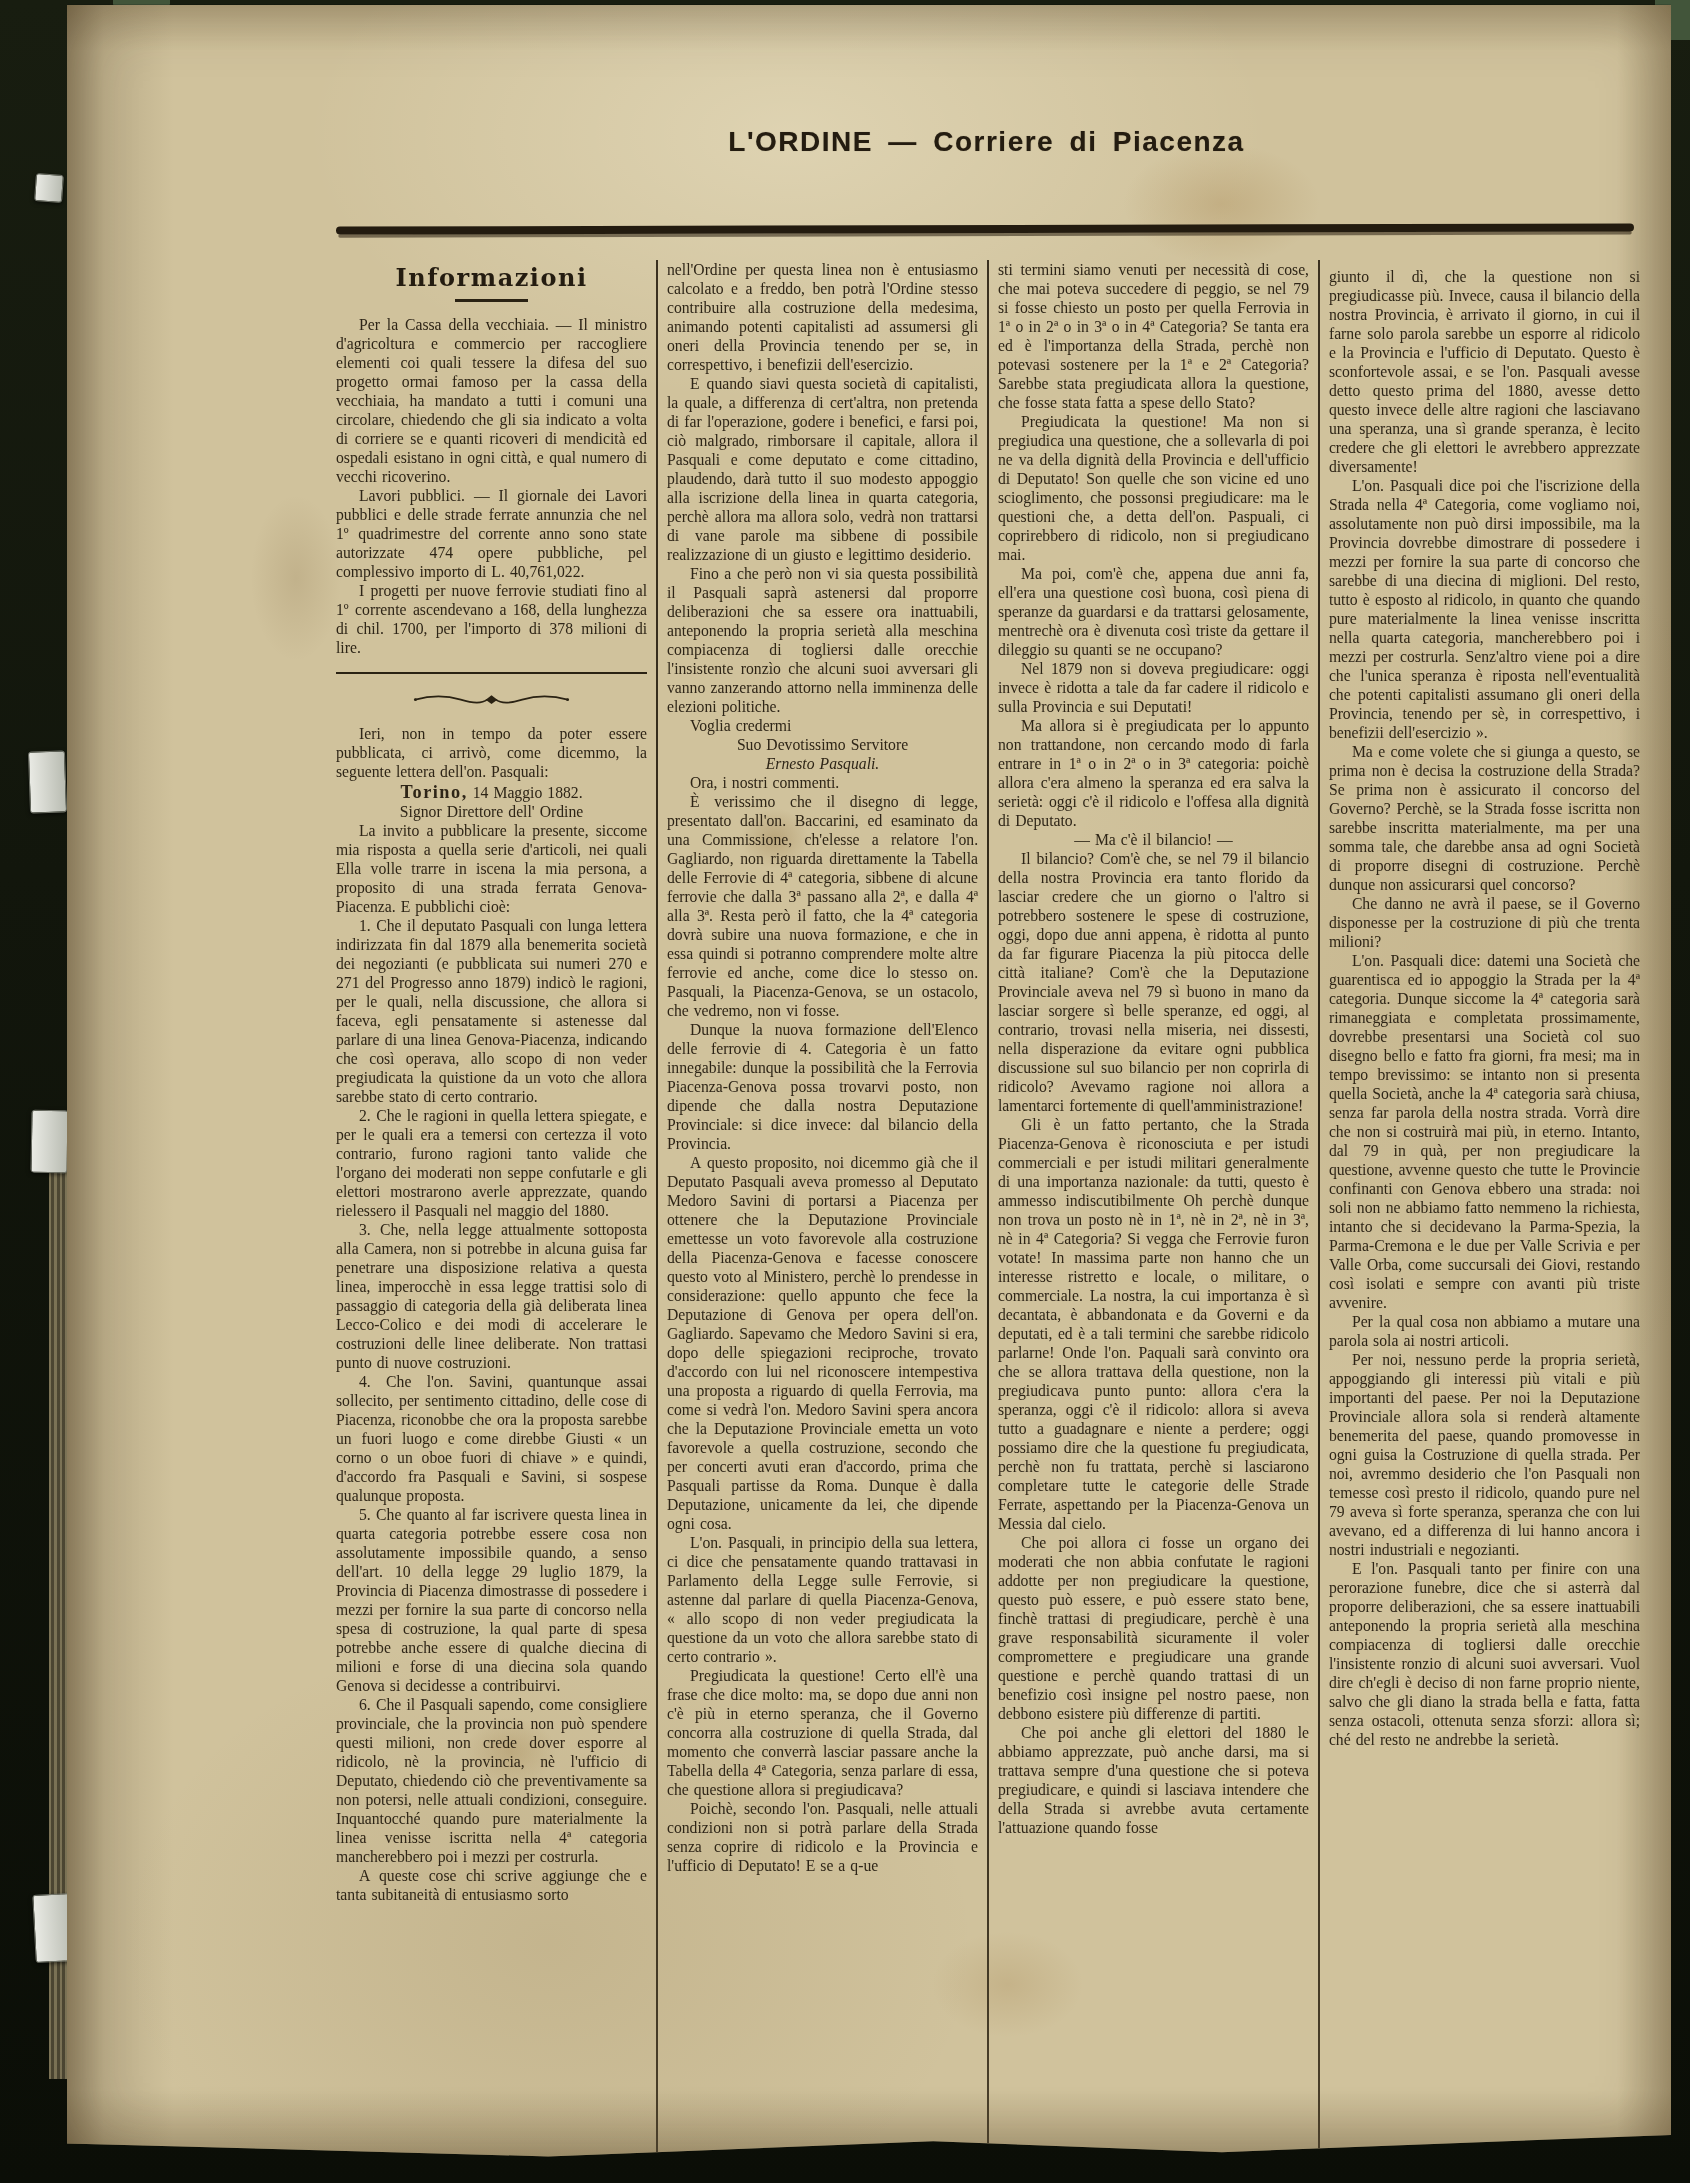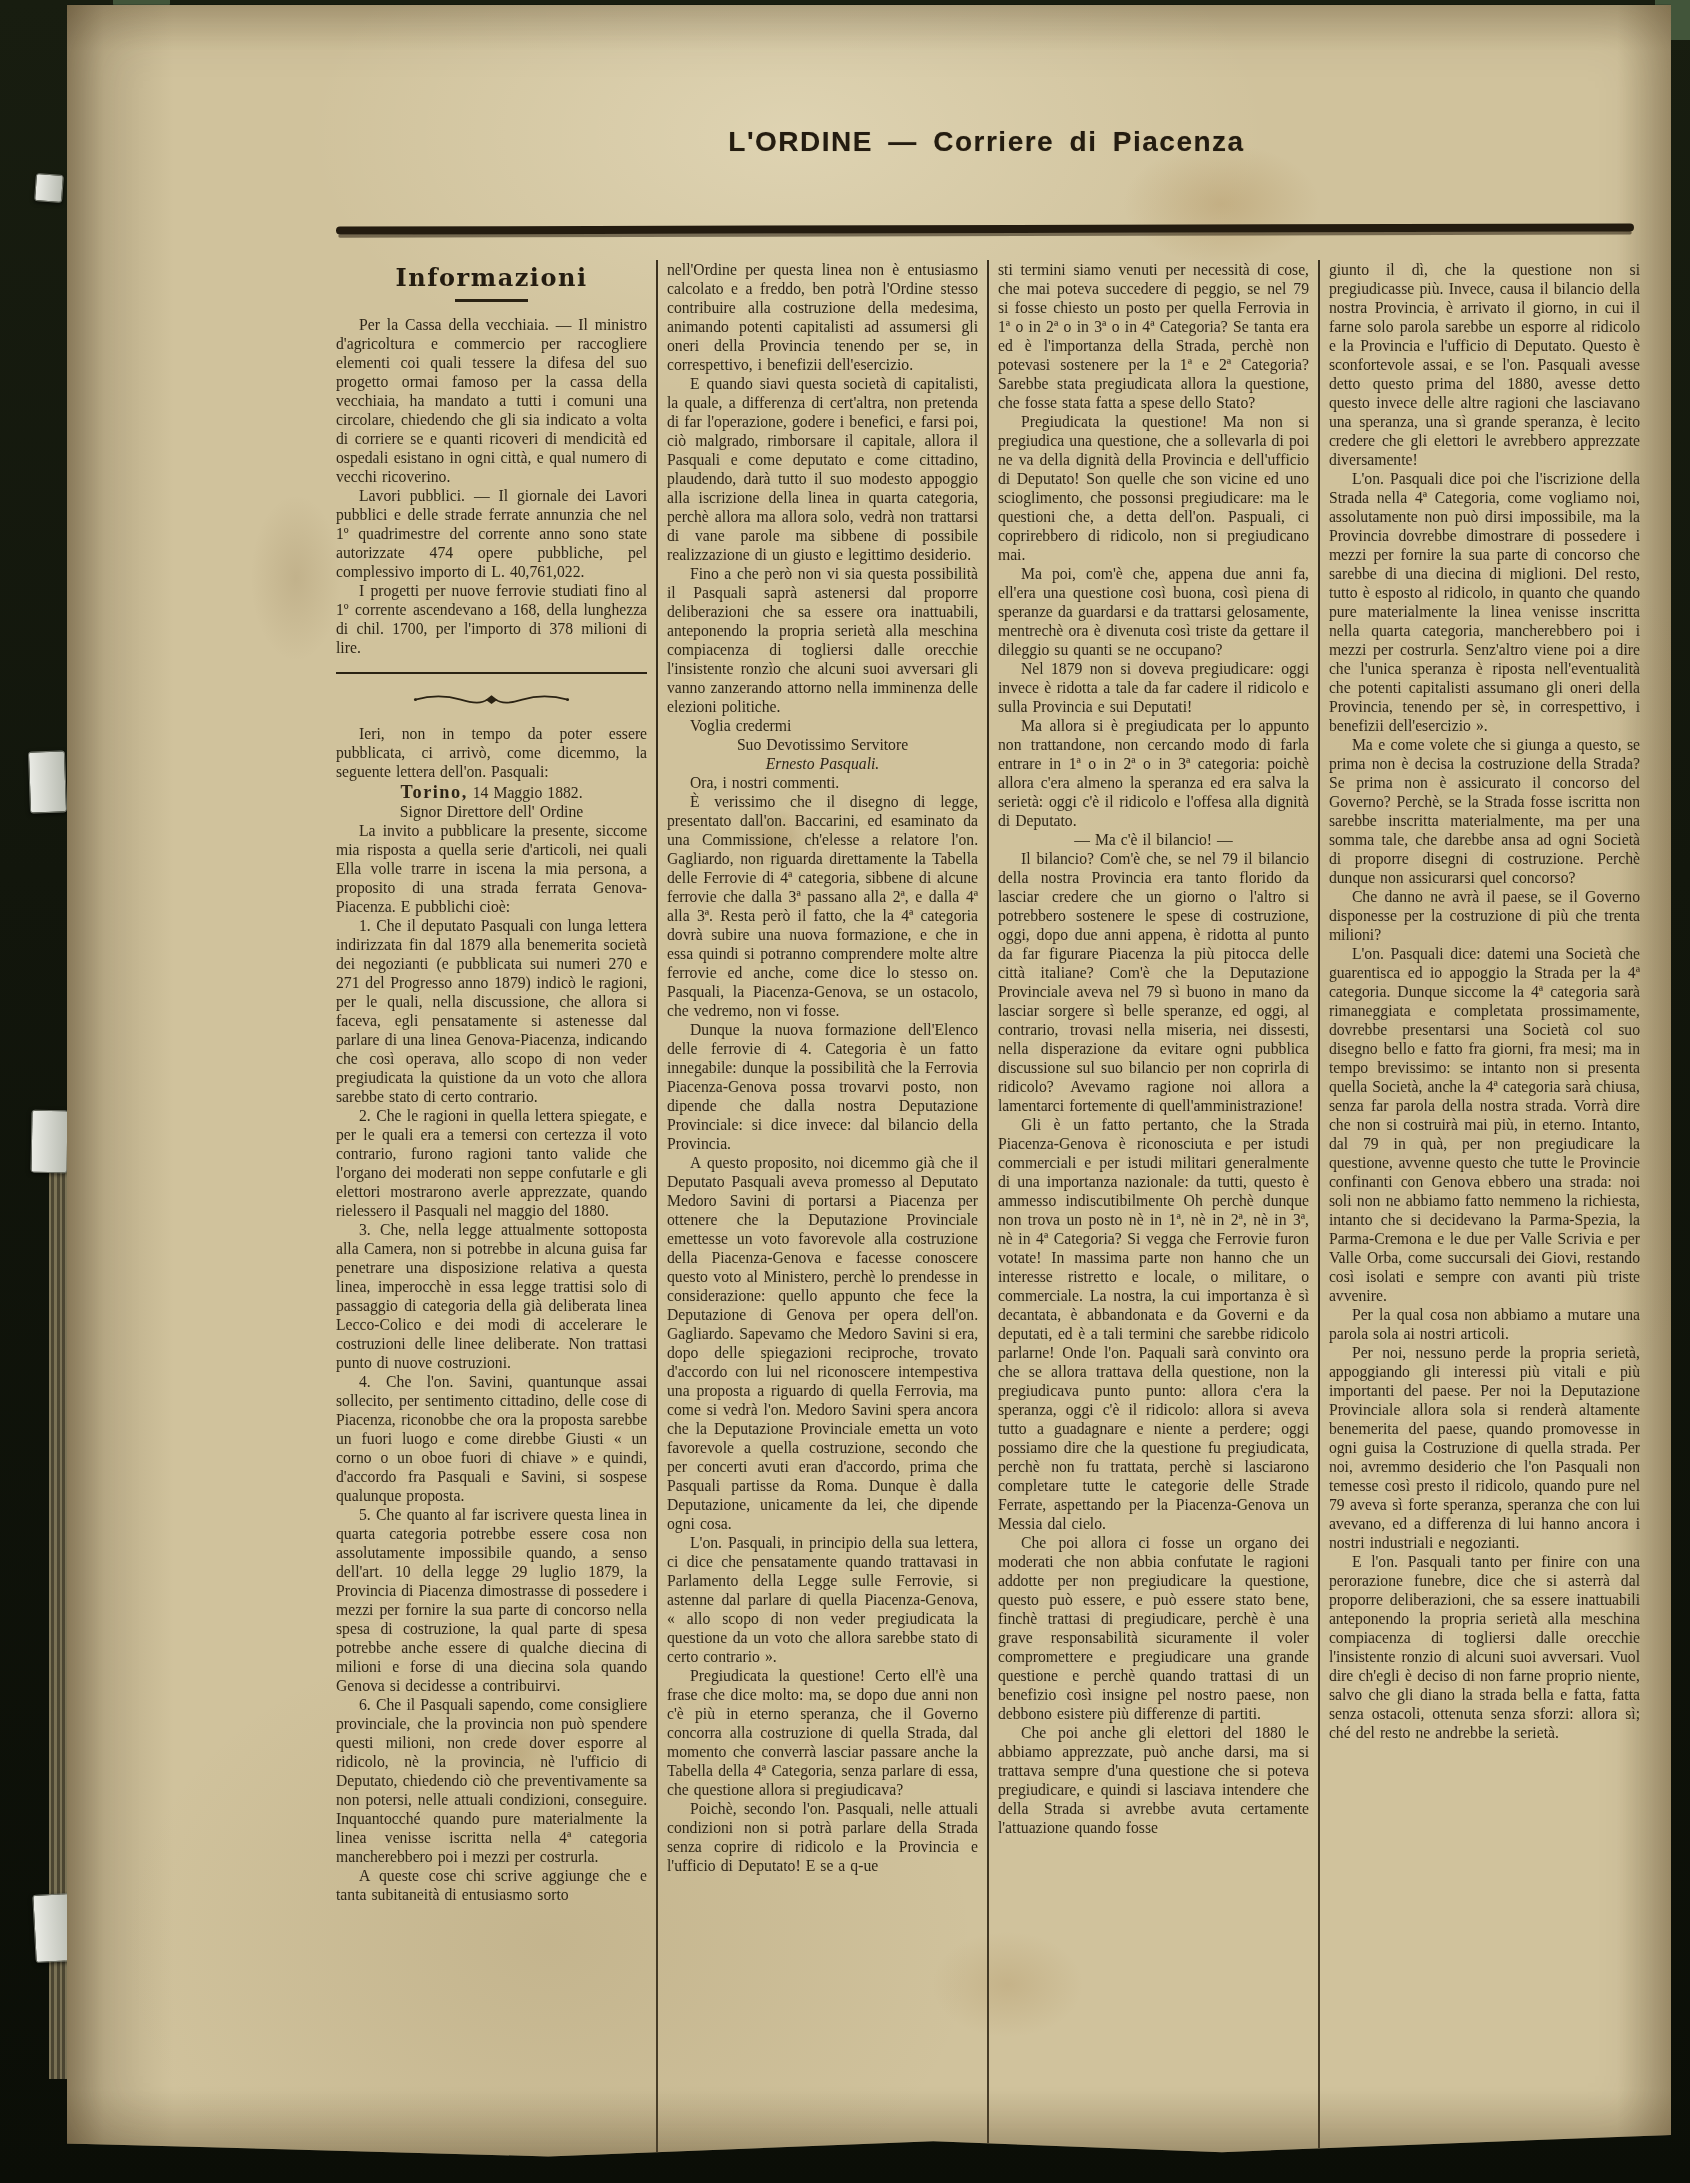--- a/index.html
+++ b/index.html
@@ -54,21 +54,21 @@
     font-weight:bold;font-size:28px;letter-spacing:1.5px;word-spacing:6.1px;color:#241c10;
     text-shadow:0 0 0.8px rgba(36,28,16,.4);}
   .masthead-rule{position:absolute;left:269px;right:37px;top:220px;height:7.6px;
     background:#231b0f;border-radius:4.6px;transform:rotate(-.14deg);
     box-shadow:0 5.4px 0 -2.3px rgba(40,30,15,.55);}
   
   .text-area{position:absolute;left:269px;right:31px;top:255px;bottom:6.1px;
     display:flex;overflow:hidden;}
   .col{flex:1 1 0;padding:0 9.2px;min-width:0;}
   .col:first-child{padding-left:0;}
-  .col:last-child{padding-right:0;}
+  .col:last-child{padding-right:0;margin-top:7px;}
   .colrule{width:1.5px;background:linear-gradient(180deg,#3b3120 0%,#2f2716 60%,#4a3f2a 100%);}
   
   .para{margin:0;font-size:15.7px;line-height:19px;text-align:justify;
     text-indent:23px;word-spacing:1.1px;color:#2e2517;}
   .noindent{text-indent:0;}
   .center{text-align:center;text-indent:0;}
   .italic{font-style:italic;}
   .h-section{margin:3.1px 0 0;font-family:"DejaVu Serif",serif;font-weight:bold;
     font-size:24px;letter-spacing:1.5px;text-align:center;color:#241c10;}
   .dash-divider{width:73px;height:3.1px;background:#2a2213;margin:7.6px auto 12.2px;}

